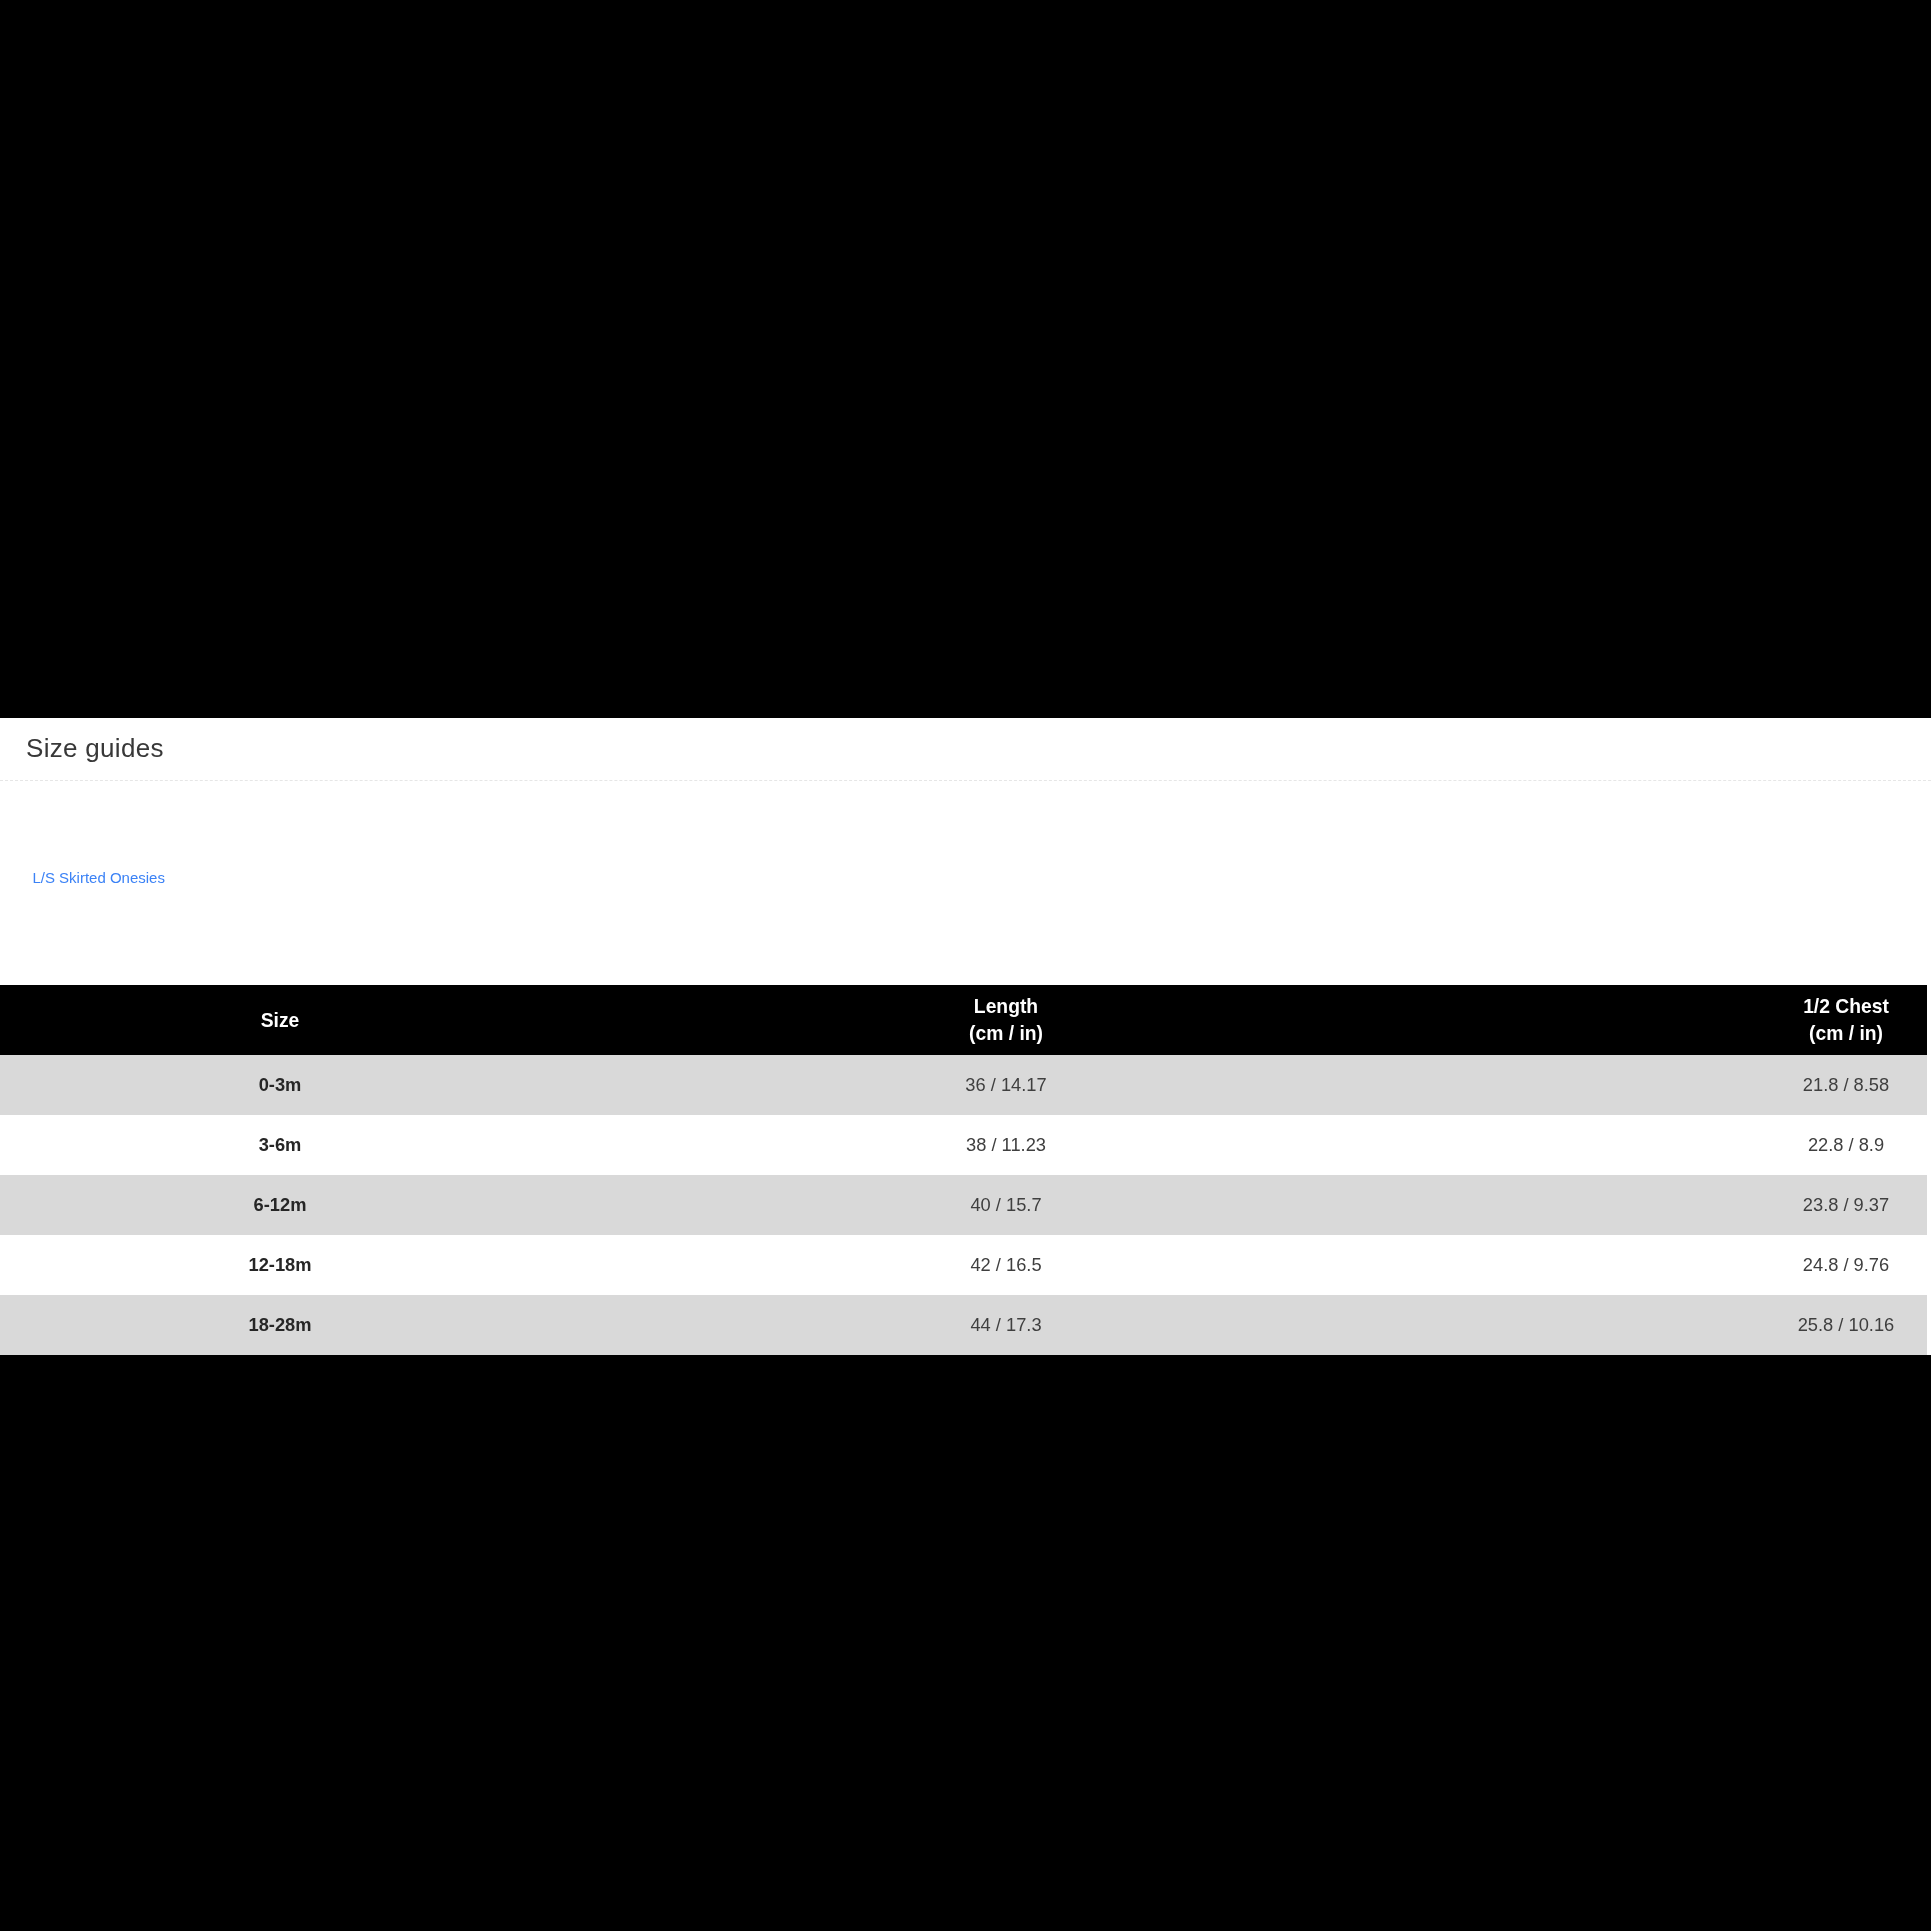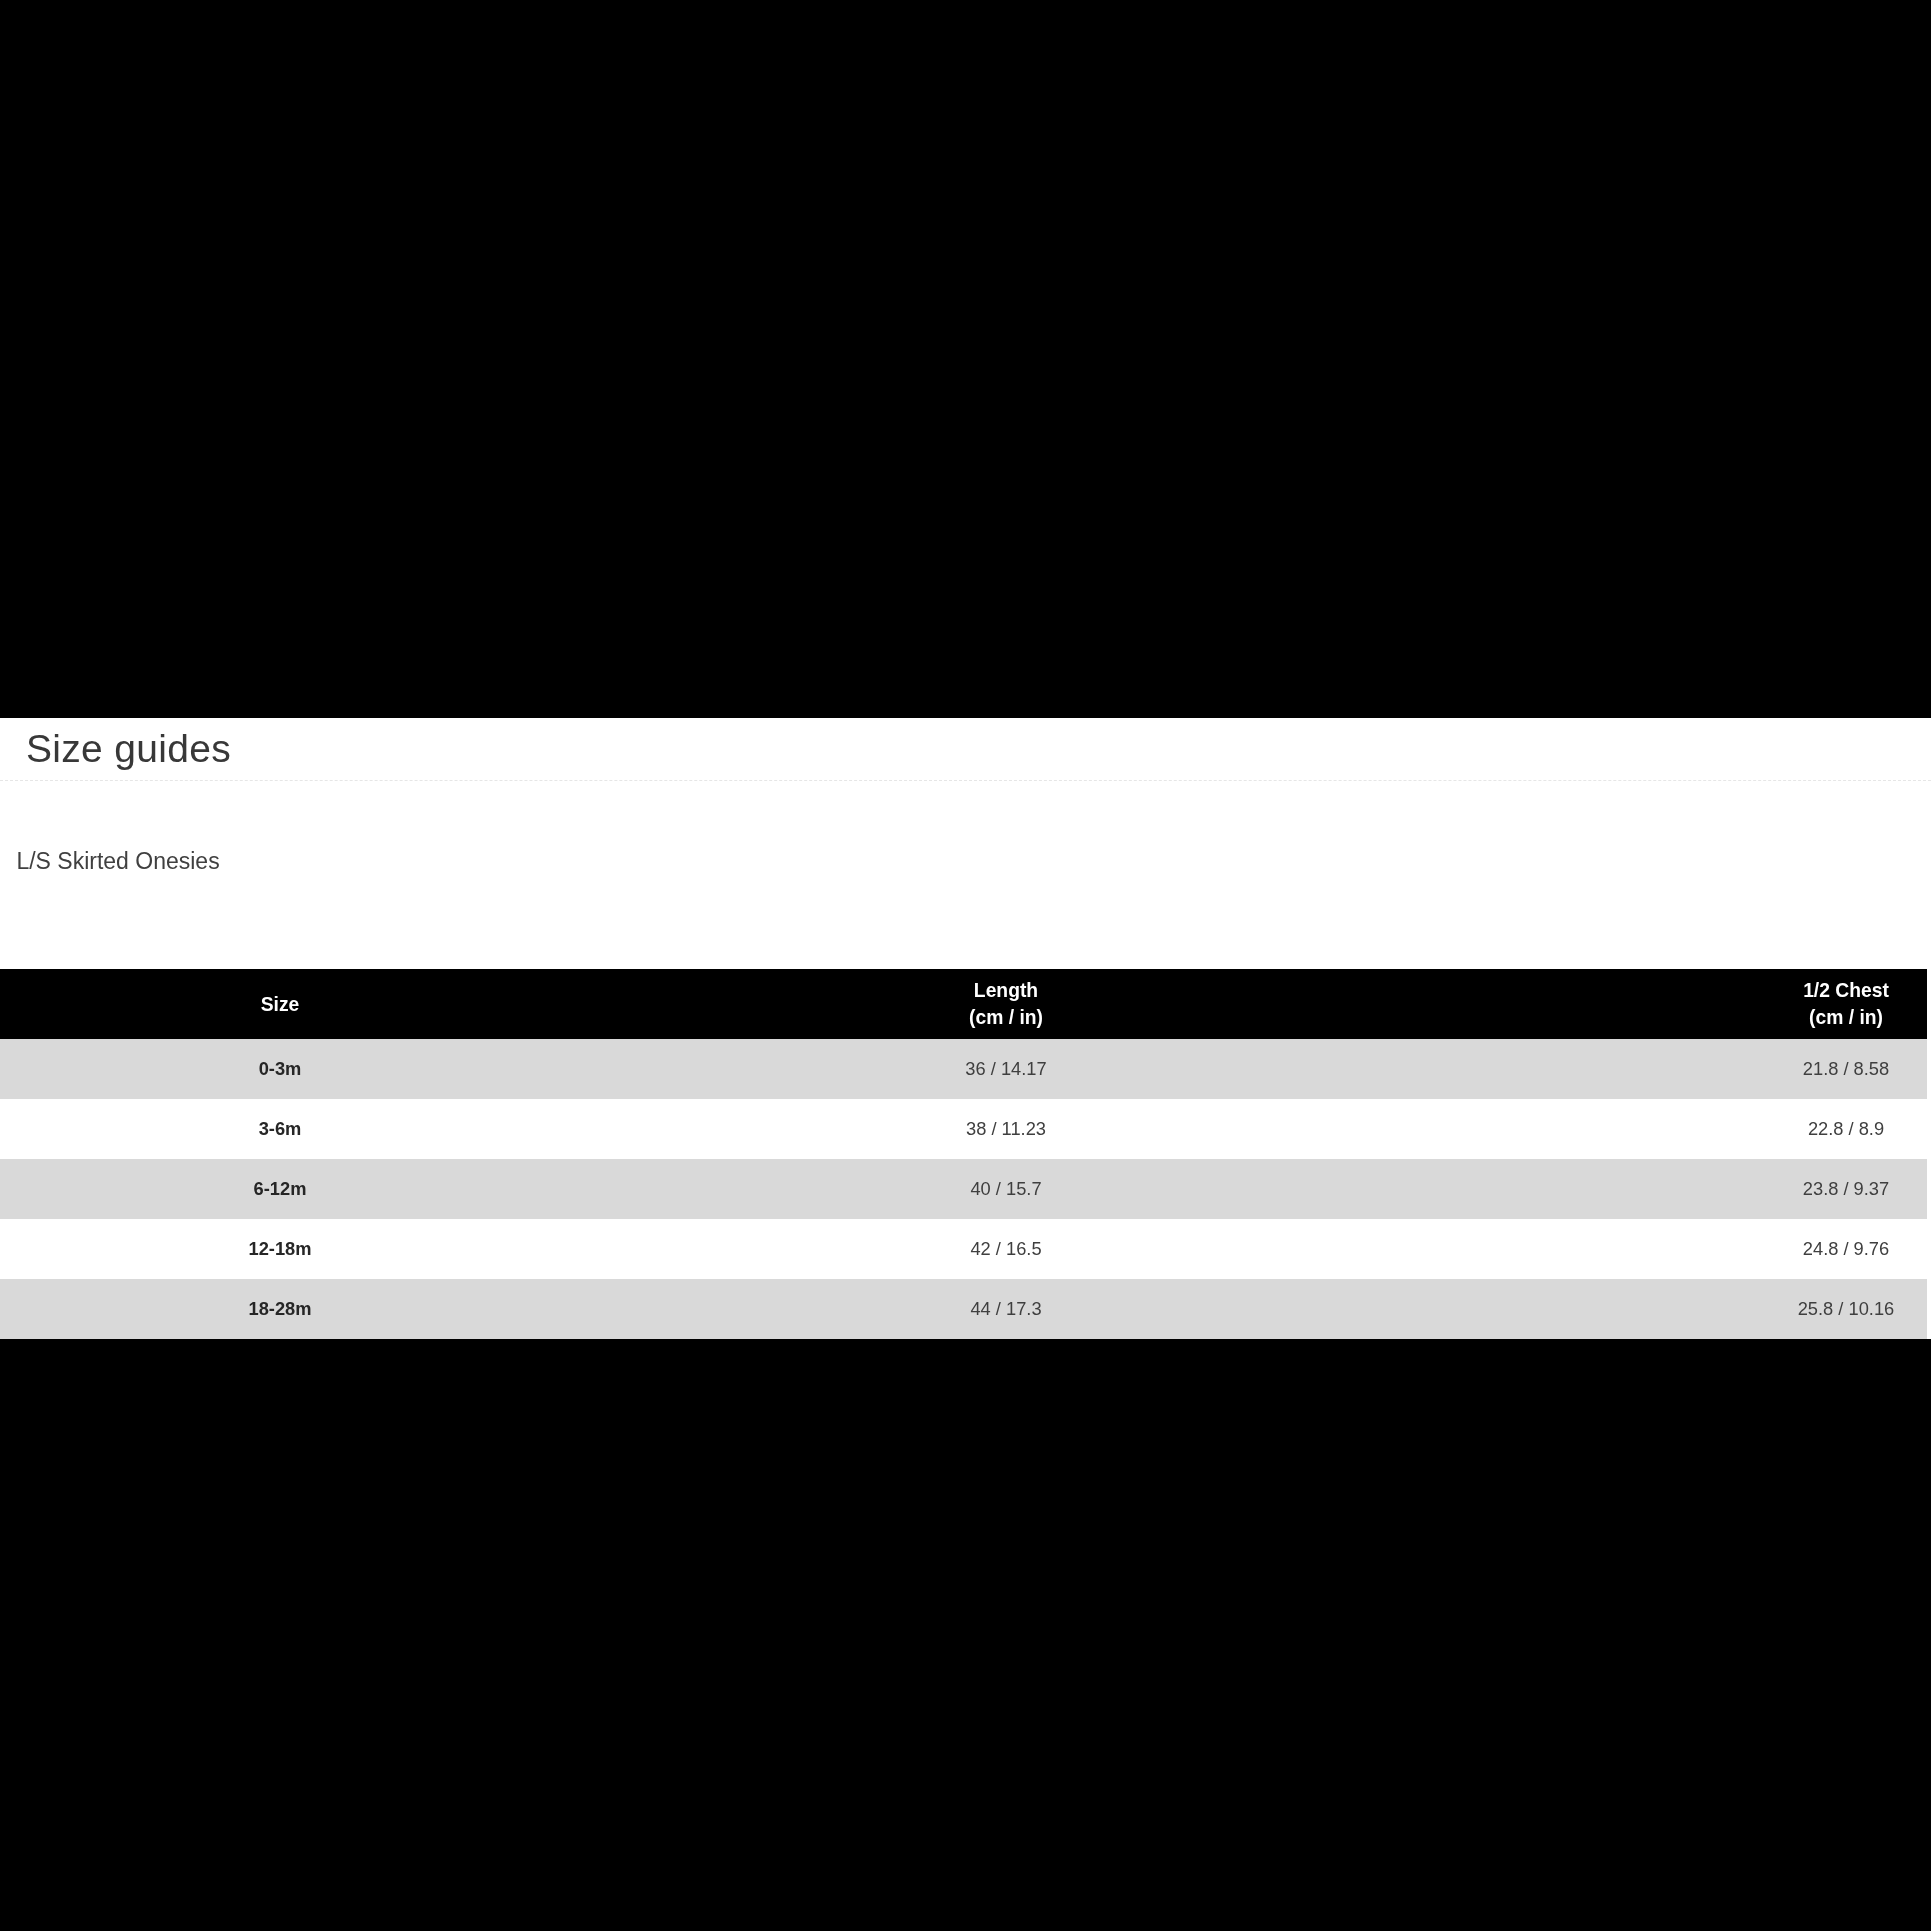--- a/index.html
+++ b/index.html
@@ -18,37 +18,37 @@
   .panel {
     position: absolute;
     top: 718px;
     left: 0;
     width: 1931px;
     background: #ffffff;
   }
   .title {
     margin: 0;
     padding: 11.6px 0 0 26px;
-    font-size: 39px;
+    font-size: 26px;
     font-weight: 500;
     line-height: 37px;
     color: #383838;
     letter-spacing: 0.3px;
   }
   .divider {
     height: 0;
     border-bottom: 1.9px dashed #e6e6e6;
     margin-top: 13.5px;
   }
   .subtitle {
-    margin: 0;
+    margin: 16px;
     padding: 68px 0 0 16.4px;
-    font-size: 23px;
+    font-size: 15px;
     line-height: 25px;
-    color: #404040;
+    color: #3b82f6;
   }
   .table-wrap {
     margin-top: 95px;
     width: 1927px;
     overflow: hidden;
   }
   table.size-table {
     width: 2240px;
     border-collapse: collapse;
     table-layout: fixed;

